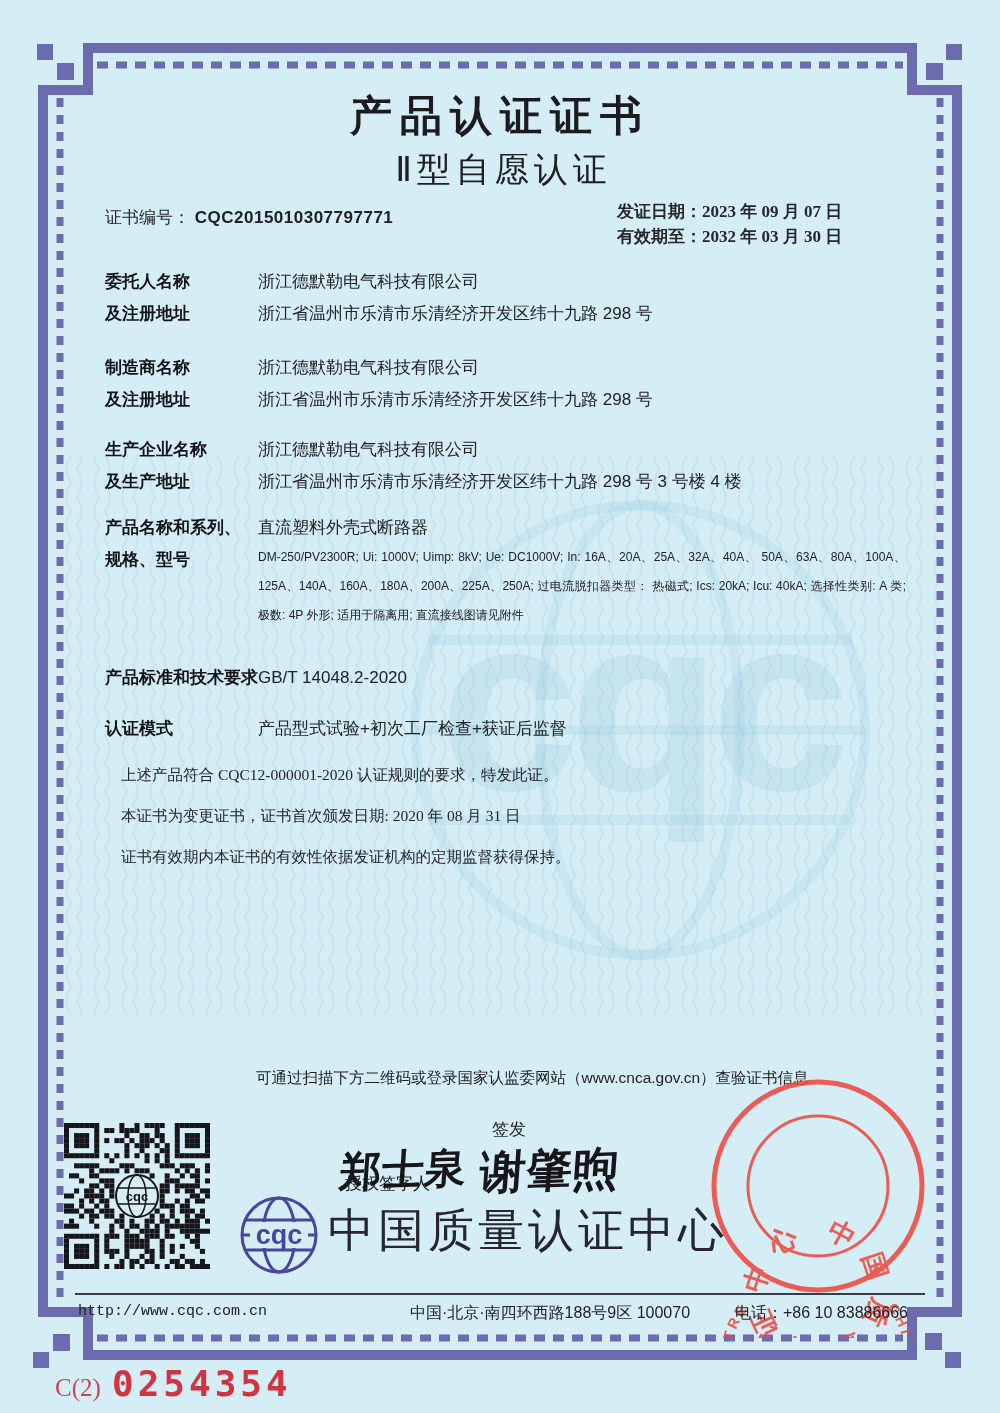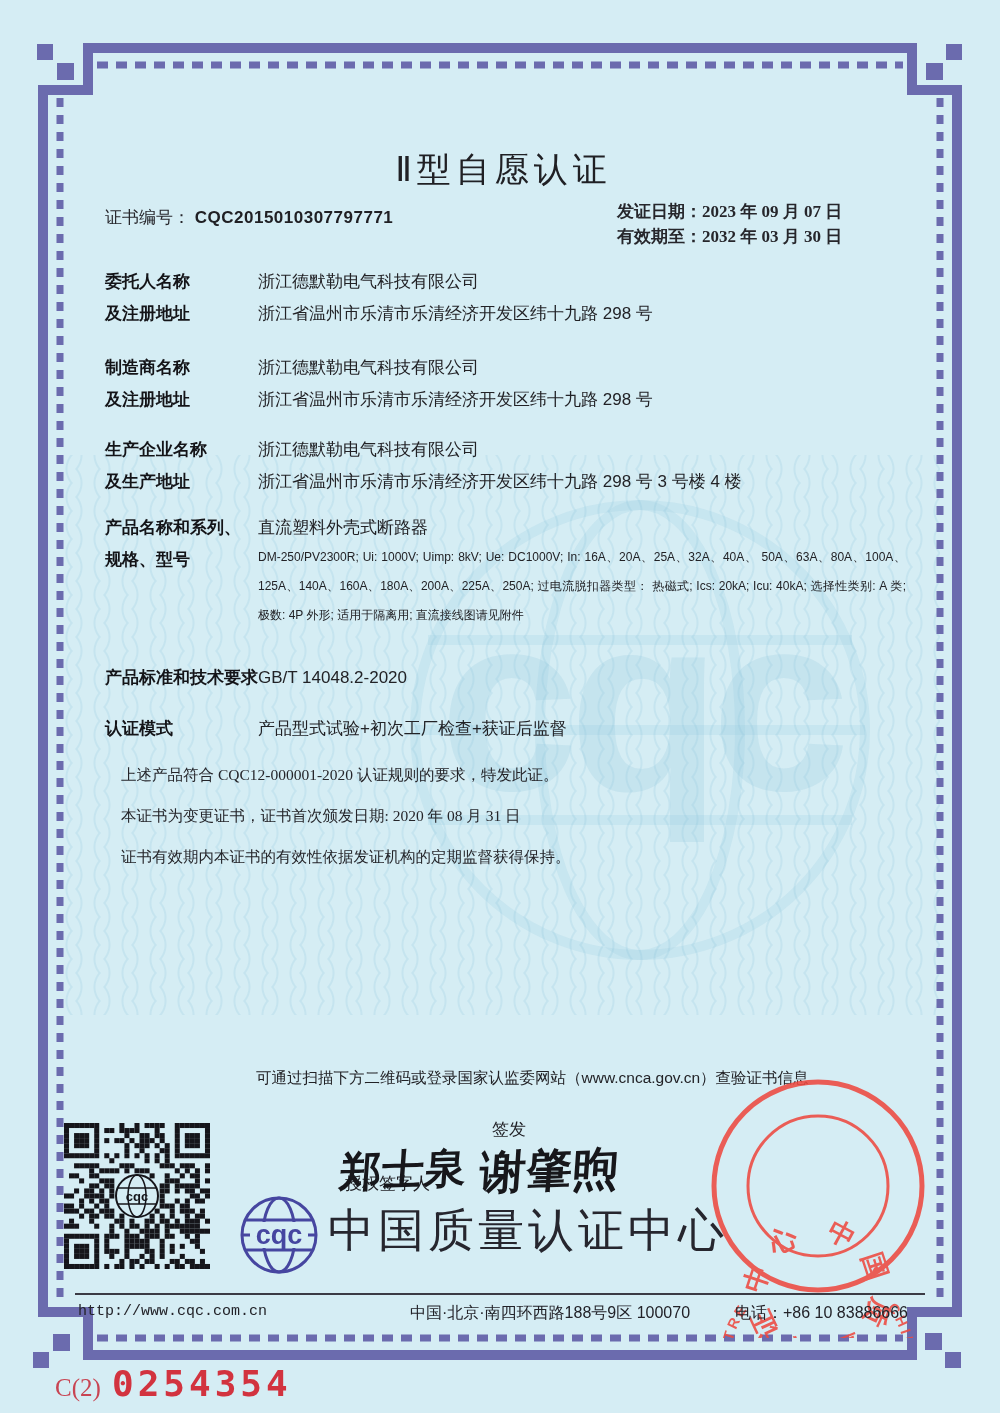--- a/index.html
+++ b/index.html
@@ -81,20 +81,21 @@
         <rect x="945" y="1352" width="16" height="16"></rect>
     </g>
     <g stroke="#6b6bae" stroke-width="7" fill="none">
       <line x1="97" y1="65" x2="903" y2="65" stroke-dasharray="11 8"></line>
       <line x1="97" y1="1338" x2="903" y2="1338" stroke-dasharray="11 8"></line>
       <line x1="60" y1="98" x2="60" y2="1305" stroke-dasharray="9 8"></line>
       <line x1="940" y1="98" x2="940" y2="1305" stroke-dasharray="9 8"></line>
     </g>
   </svg>
 
+  <div class="abs title">产品认证证书</div>
   <div class="abs subtitle">Ⅱ型自愿认证</div>
 
   <div class="abs certline">
     <span class="lab">证书编号：</span>
     <span class="num">CQC2015010307797771</span>
   </div>
   <div class="abs dates">
     <div>发证日期：2023 年 09 月 07 日</div>
     <div>有效期至：2032 年 03 月 30 日</div>
   </div>

